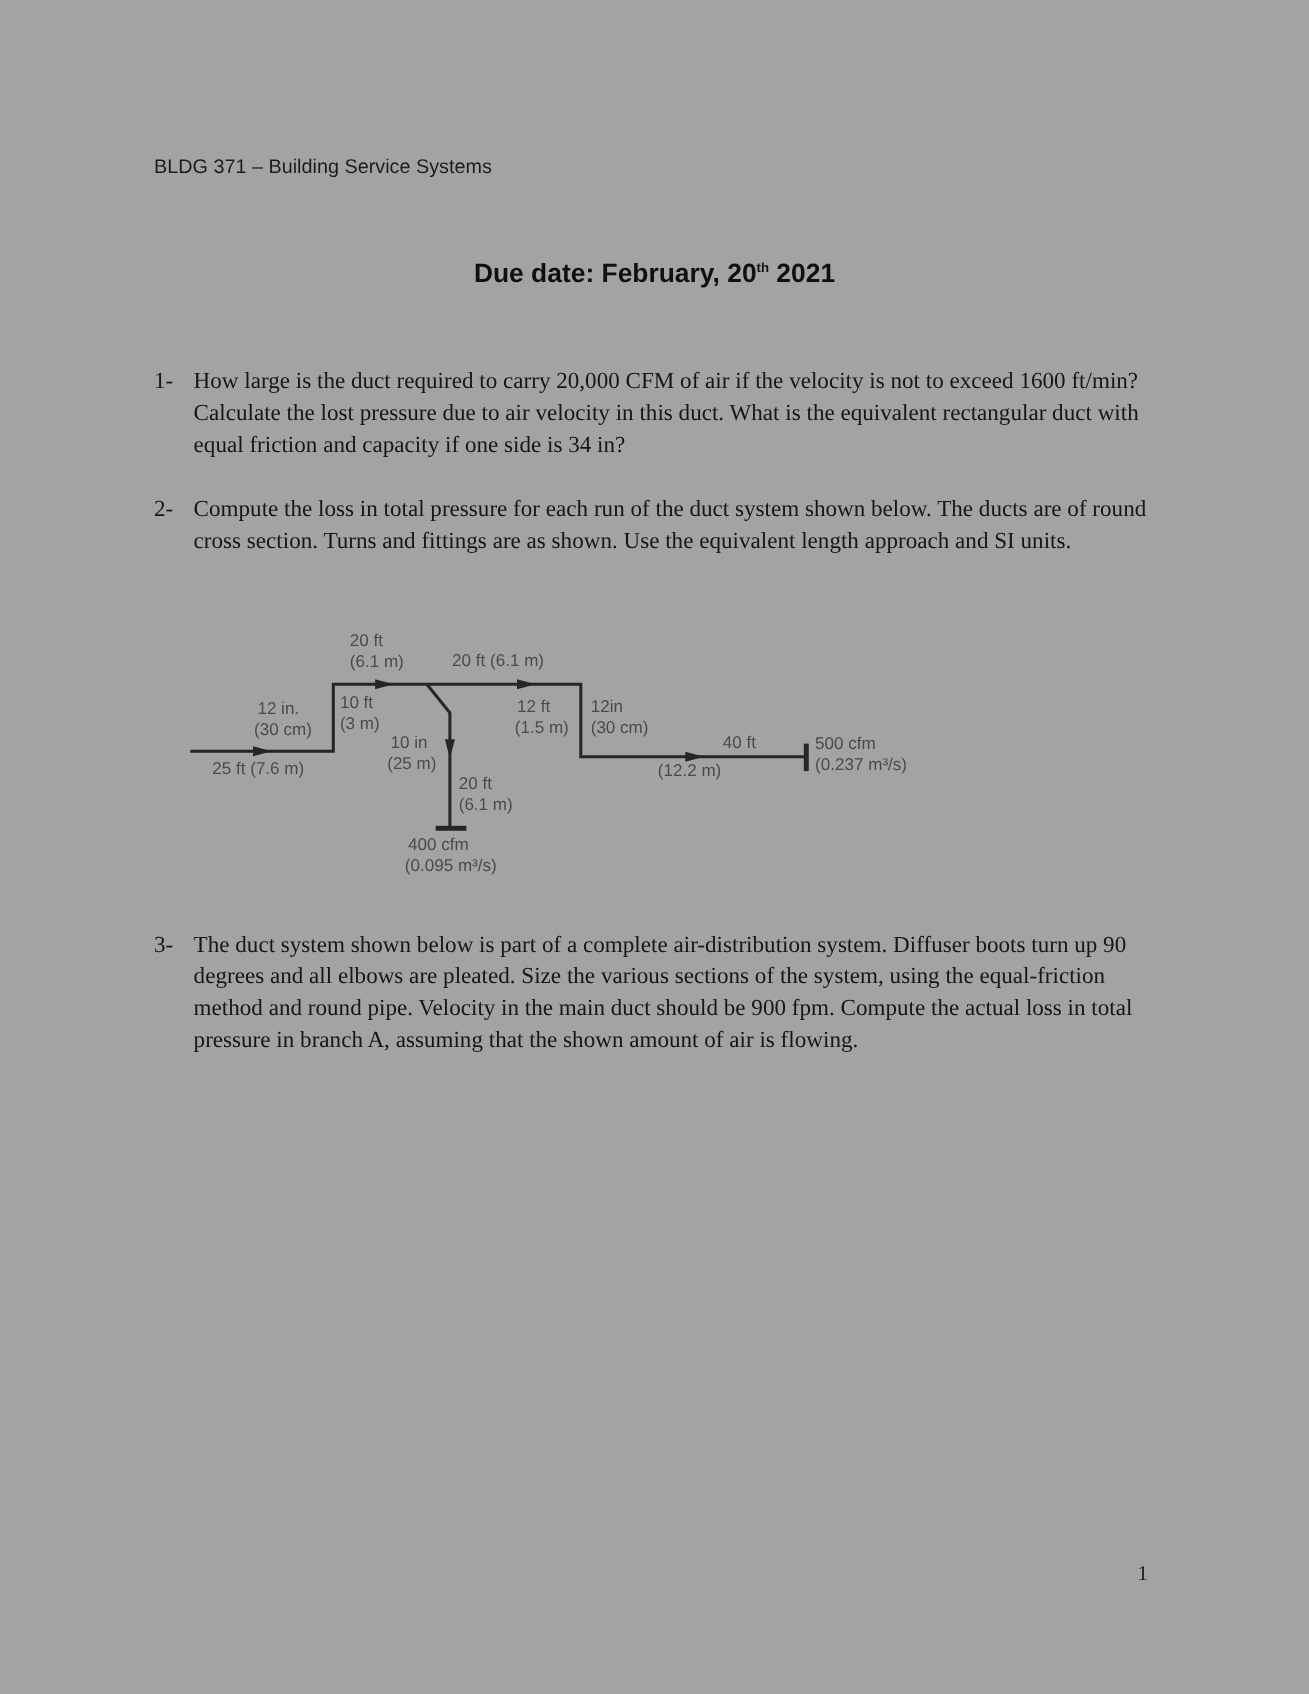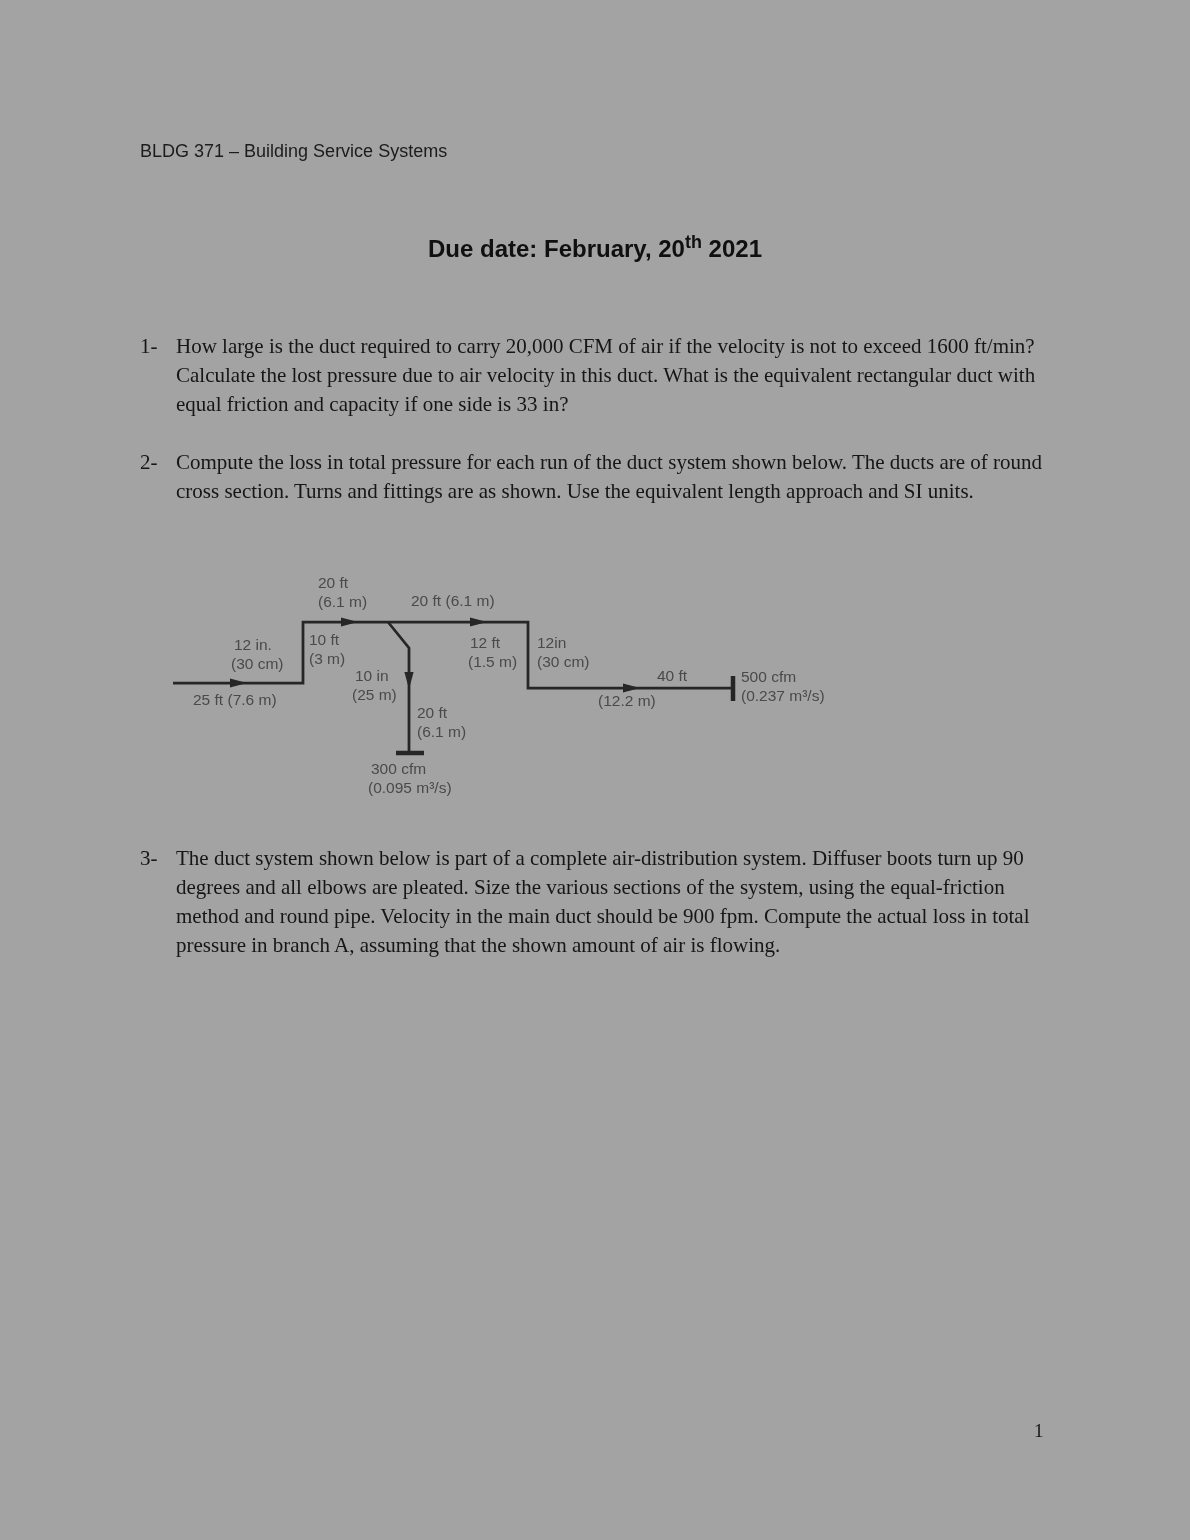--- a/index.html
+++ b/index.html
@@ -13,21 +13,21 @@
     font-family:"Liberation Sans", sans-serif; font-size:18px; color:#1c1c1c;
   }
   .doc-title {
     position:absolute; left:0; top:184px; width:1190px; text-align:center;
     font-family:"Liberation Sans", sans-serif; font-weight:bold; font-size:24px; color:#101010;
   }
   .due-date {
     position:absolute; left:0; top:235px; width:1190px; text-align:center;
     font-family:"Liberation Sans", sans-serif; font-weight:bold; font-size:24px; color:#101010;
   }
-  .due-date sup { font-size:18px; line-height:0; }
+  .due-date sup { font-size:12px; line-height:0; }
   .question { position:absolute; left:140px; display:flex; }
   .qnum {
     width:36px; flex:0 0 36px; font-size:21px; line-height:29px; color:#161616;
   }
   .qtext {
     width:874px; font-size:21px; line-height:29px; color:#161616;
     text-align:left;
   }
   .q1 { top:332px; }
   .q2 { top:448px; }
@@ -46,21 +46,21 @@
 
 <div class="page">
 
   <div class="course-header">BLDG 371 – Building Service Systems</div>
 
 
   <div class="due-date"><span>Due date: February, 20</span><sup>th</sup><span> 2021</span></div>
 
   <div class="question q1">
     <div class="qnum">1-</div>
-    <div class="qtext">How large is the duct required to carry 20,000 CFM of air if the velocity is not to exceed 1600 ft/min? Calculate the lost pressure due to air velocity in this duct. What is the equivalent rectangular duct with equal friction and capacity if one side is 33 in?</div>
+    <div class="qtext">How large is the duct required to carry 20,000 CFM of air if the velocity is not to exceed 1600 ft/min? Calculate the lost pressure due to air velocity in this duct. What is the equivalent rectangular duct with equal friction and capacity if one side is 34 in?</div>
   </div>
 
   <div class="question q2">
     <div class="qnum">2-</div>
     <div class="qtext">Compute the loss in total pressure for each run of the duct system shown below. The ducts are of round cross section. Turns and fittings are as shown. Use the equivalent length approach and SI units.</div>
   </div>
 
   <svg class="diagram-svg" viewBox="0 0 1190 1540" xmlns="http://www.w3.org/2000/svg">
 
     <path d="M173,683 L303,683 L303,622 L528,622 L528,688 L733,688" fill="none" stroke="#262626" stroke-width="2.75" stroke-linejoin="miter"></path>
@@ -128,21 +128,21 @@
     <div>500 cfm</div>
     <div>(0.237 m³/s)</div>
   </div>
 
   <div class="dlabel" style="left:417px; top:703px;">
     <div>20 ft</div>
     <div>(6.1 m)</div>
   </div>
 
   <div class="dlabel" style="left:368px; top:759px;">
-    <div style="padding-left:3px;">300 cfm</div>
+    <div style="padding-left:3px;">400 cfm</div>
     <div>(0.095 m³/s)</div>
   </div>
 
   <div class="question q3">
     <div class="qnum">3-</div>
     <div class="qtext">The duct system shown below is part of a complete air-distribution system. Diffuser boots turn up 90 degrees and all elbows are pleated. Size the various sections of the system, using the equal-friction method and round pipe. Velocity in the main duct should be 900 fpm. Compute the actual loss in total pressure in branch A, assuming that the shown amount of air is flowing.</div>
   </div>
 
   <div class="page-number">1</div>
 

